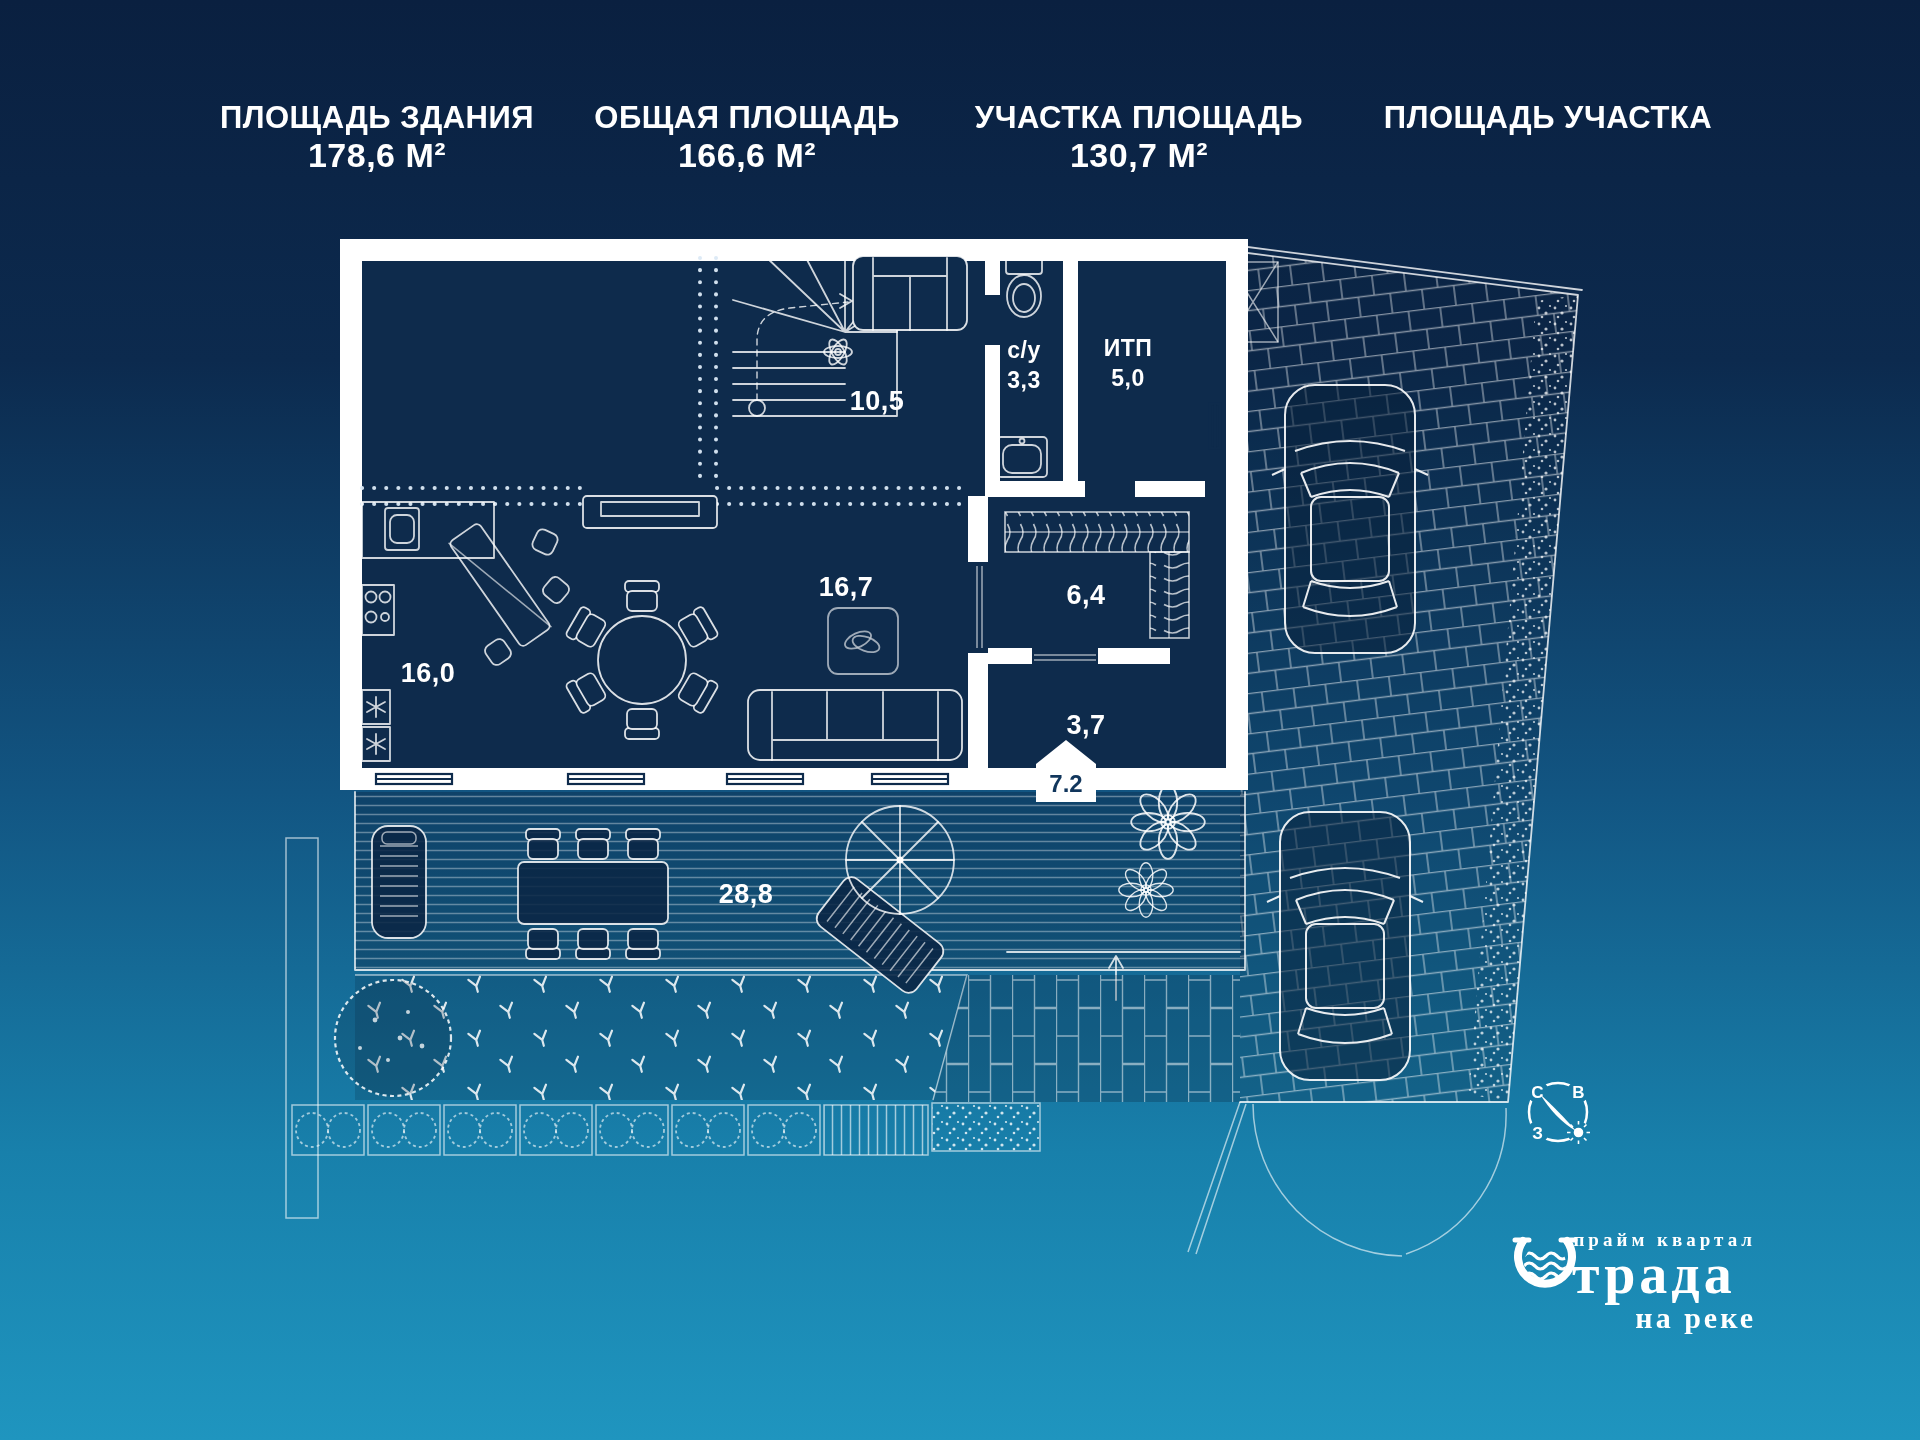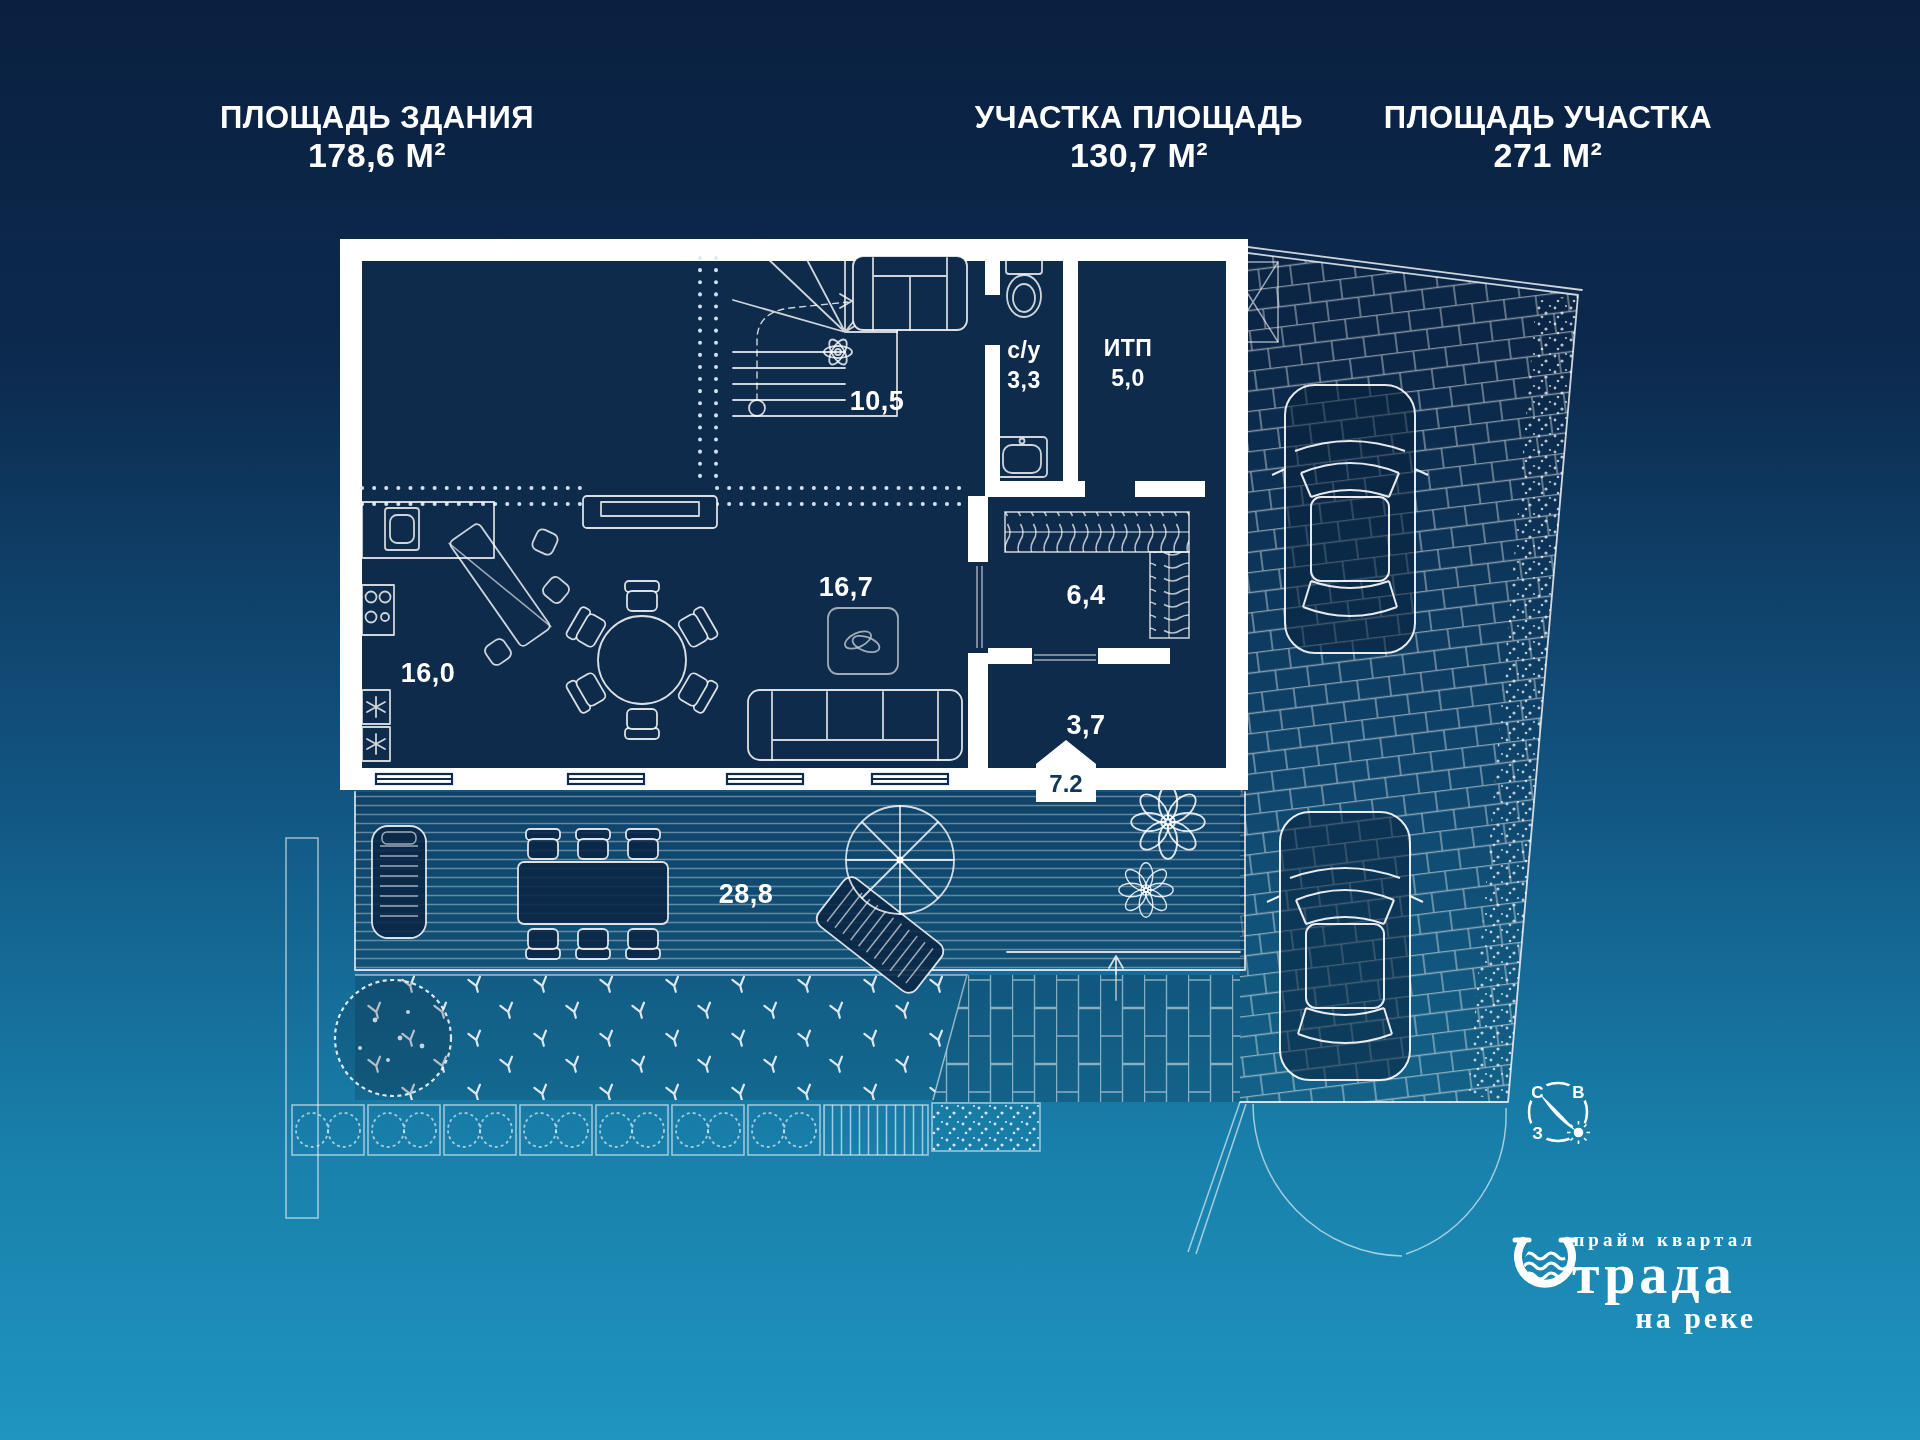--- a/index.html
+++ b/index.html
@@ -37,27 +37,30 @@
 </style>
 </head>
 <body>
 
 <div class="canvas">
 
   <div class="stat" style="left:157px">
     <div class="lbl">ПЛОЩАДЬ ЗДАНИЯ</div>
     <div class="val">178,6 М²</div>
   </div>
+  <div class="stat" style="left:527px">
+    <div class="lbl">ОБЩАЯ ПЛОЩАДЬ</div>
+    <div class="val">166,6 М²</div>
+  </div>
   <div class="stat" style="left:919px">
     <div class="lbl">УЧАСТКА ПЛОЩАДЬ</div>
     <div class="val">130,7 М²</div>
   </div>
   <div class="stat" style="left:1328px">
     <div class="lbl">ПЛОЩАДЬ УЧАСТКА</div>
-    <div class="val">271 М²</div>
   </div>
 
   <svg class="plan-svg" viewBox="0 0 1920 1440">
     <defs>
       <linearGradient id="bgGrad" x1="0" y1="0" x2="0" y2="1440" gradientUnits="userSpaceOnUse">
         <stop offset="0" stop-color="#0a2040"></stop>
           <stop offset=".25" stop-color="#0c2a4e"></stop>
         <stop offset=".55" stop-color="#125582"></stop>
           <stop offset=".8" stop-color="#1880ab"></stop>
         <stop offset="1" stop-color="#1f95bf"></stop>

